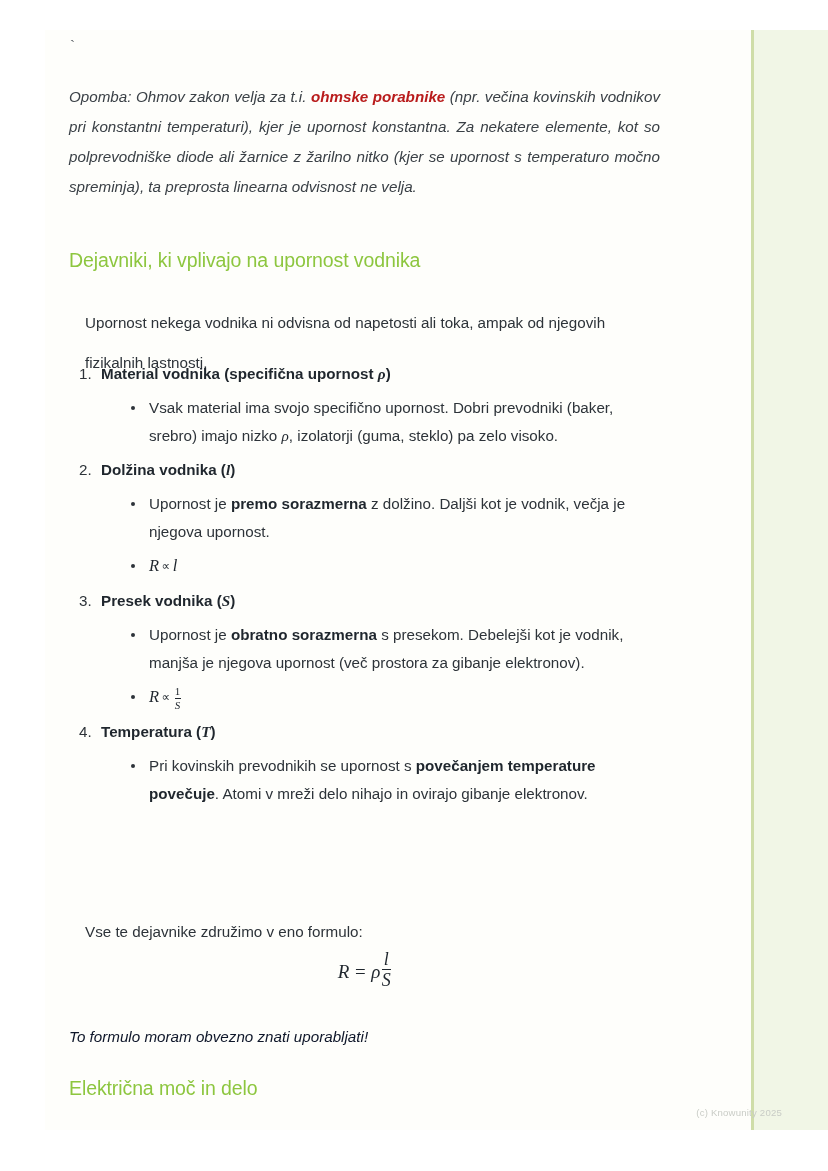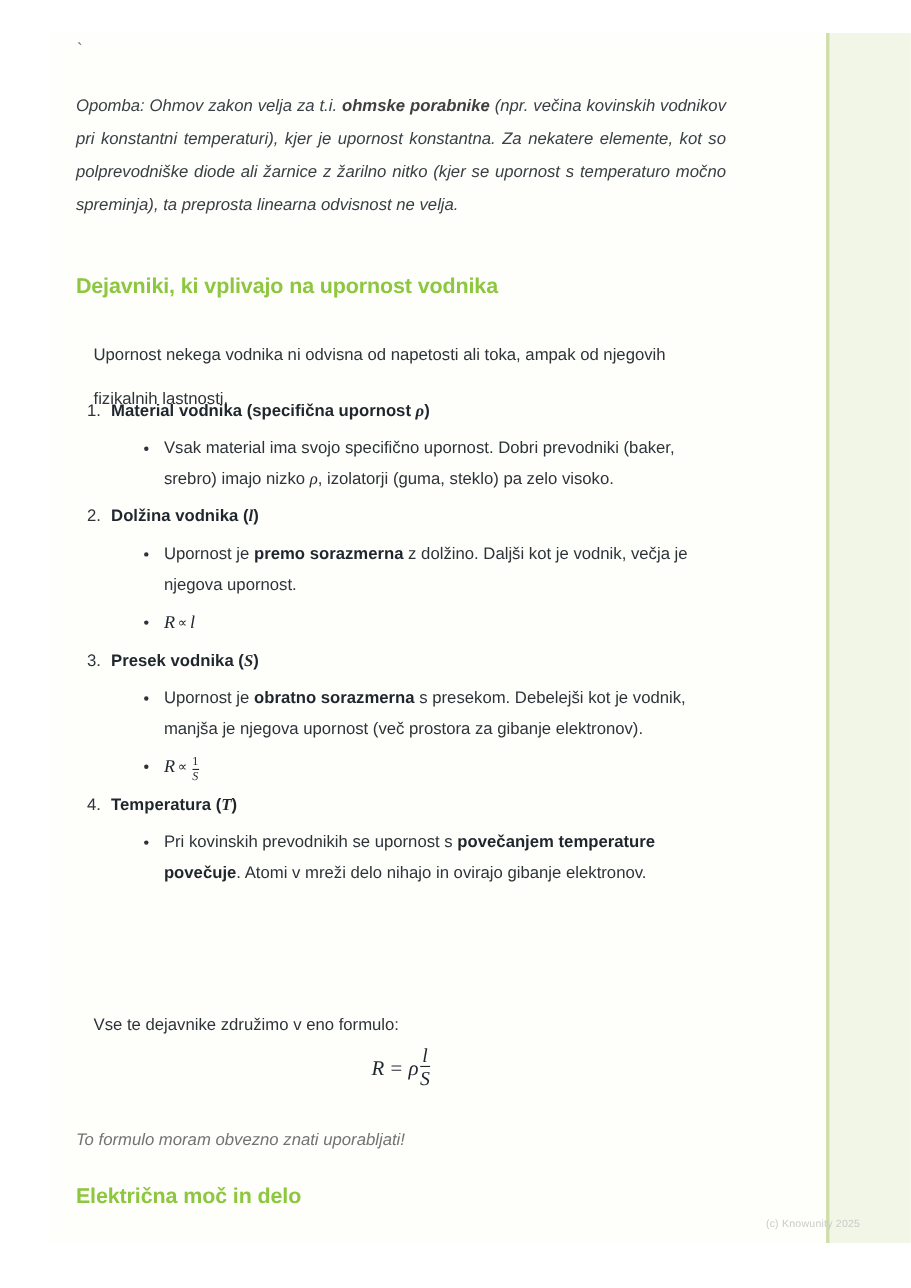--- a/index.html
+++ b/index.html
@@ -83,28 +83,28 @@
     font-style: italic;
     font-size: 15.2px;
     line-height: 30px;
     text-align: justify;
     color: #3a4046;
     position: absolute;
     top: 52px;
     left: 0;
     width: 591px;
   }
-  p.note b { font-weight: 700; color: #404040; }
+  p.note b { font-weight: 700; color: #b91c1c; }
 
   h2.section-heading {
     margin: 0;
     position: absolute;
     left: 0;
     font-size: 19.5px;
-    font-weight: 700;
+    font-weight: 400;
     color: #8dc63f;
     letter-spacing: -0.1px;
     line-height: 1.2;
   }
   h2.h-dejavniki { top: 219px; }
   h2.h-moc { top: 1047px; }
 
   p.body {
     margin: 16px;
     position: absolute;
@@ -119,21 +119,21 @@
 
   p.closing {
     margin: 0;
     position: absolute;
     left: 0;
     top: 993px;
     width: 580px;
     font-size: 15.2px;
     line-height: 28px;
     font-style: italic;
-    color: #737373;
+    color: #0f172a;
   }
 
   
   ol.factors {
     list-style: none;
     margin: 0;
     padding: 0;
     position: absolute;
     left: 0;
     top: 330px;

